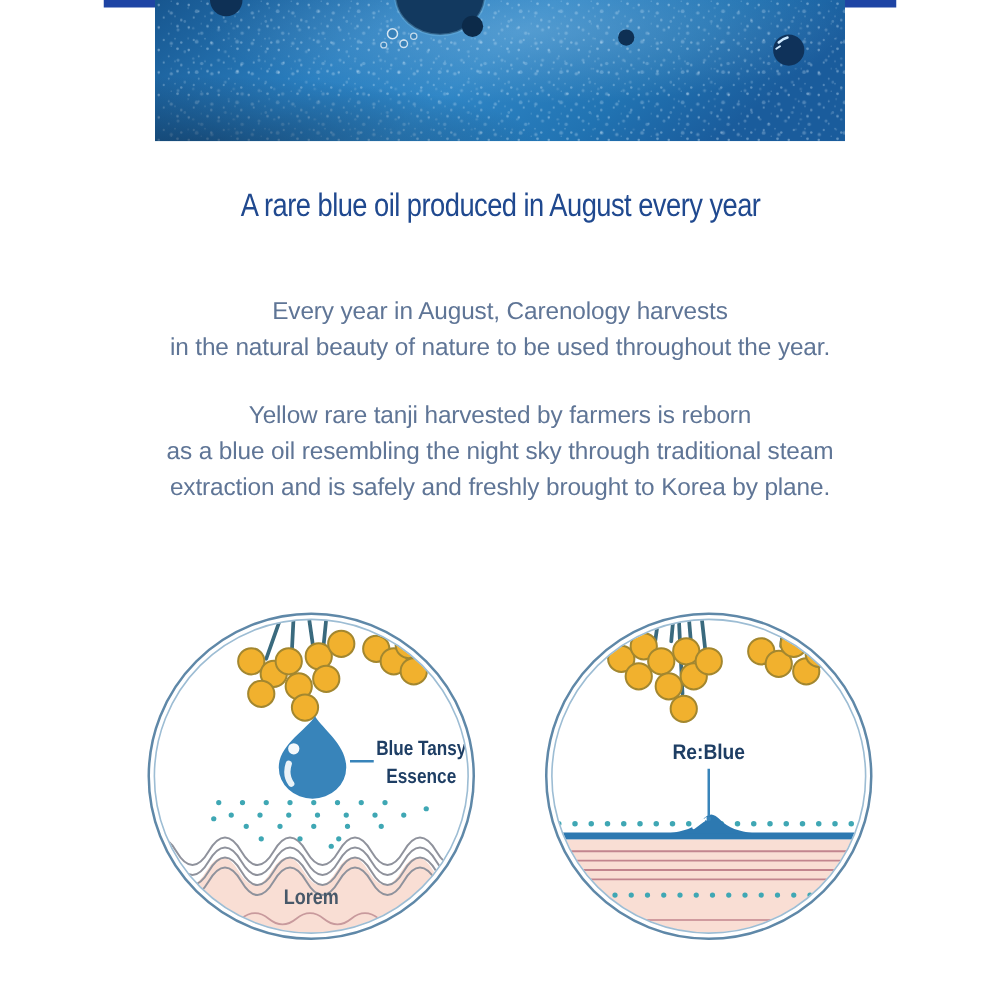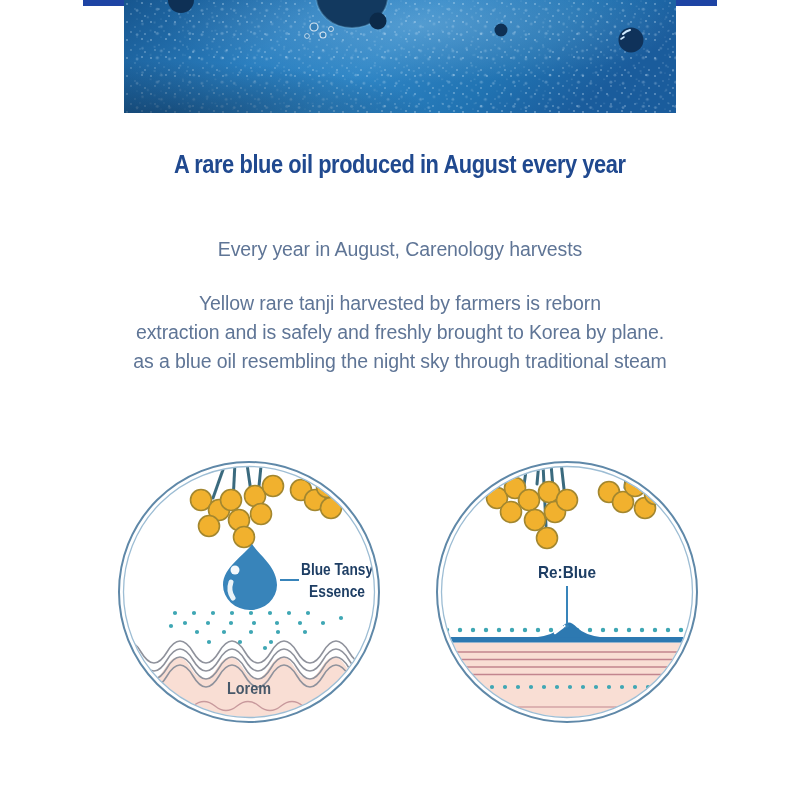--- a/index.html
+++ b/index.html
@@ -11,21 +11,21 @@
   .top-strip{
     position:absolute;left:83px;top:0;width:634px;height:6px;
     background:#1e44a4;
   }
   .hero{
     position:relative;width:552px;height:113px;margin:0 auto;
   }
   .hero svg{display:block;}
   .heading{
     margin-top:34px;text-align:center;
-    color:#20498f;font-size:26px;line-height:34px;font-weight:bold;
+    color:#20498f;font-size:26px;line-height:34px;font-weight:normal;
     letter-spacing:-0.5px;
   }
   .heading .squeeze{display:inline-block;transform:scaleX(0.84);transform-origin:center;white-space:nowrap;}
   .para{
     margin:16px;text-align:center;color:#5f7596;
     font-size:19.5px;line-height:29px;letter-spacing:-0.1px;
   }
   .para.first{margin-top:54px;}
   .para.second{margin-top:25px;}
   .para .line{display:block;white-space:nowrap;}
@@ -96,26 +96,27 @@
       <circle cx="207" cy="29" r="2.5" fill="rgba(30,90,140,0.25)" stroke="rgba(255,255,255,0.7)" stroke-width="1"></circle>
       <circle cx="183" cy="36" r="2.4" fill="rgba(30,90,140,0.2)" stroke="rgba(255,255,255,0.65)" stroke-width="1"></circle>
     </g>
   </svg>
 </div>
 
 <h1 class="heading"><span class="squeeze">A rare blue oil produced in August every year</span></h1>
 
 <p class="para first">
   <span class="line">Every year in August, Carenology harvests</span>
+  <span class="line">in the natural beauty of nature to be used throughout the year.</span>
 </p>
 
 <p class="para second">
   <span class="line">Yellow rare tanji harvested by farmers is reborn</span>
+  <span class="line">as a blue oil resembling the night sky through traditional steam</span>
   <span class="line">extraction and is safely and freshly brought to Korea by plane.</span>
-  <span class="line">as a blue oil resembling the night sky through traditional steam</span>
 </p>
 
 <div class="diagrams">
 
   <svg class="diagram" width="272" height="272" viewBox="0 0 272 272">
     <defs>
       <clipPath id="clipL">
           <circle cx="136" cy="136" r="125"></circle>
         </clipPath>
       <path id="wv" d="M2 0 q13 -22 26 0 t26 0 t26 0 t26 0 t26 0 t26 0 t26 0 t26 0 t26 0 t26 0" fill="none"></path>

